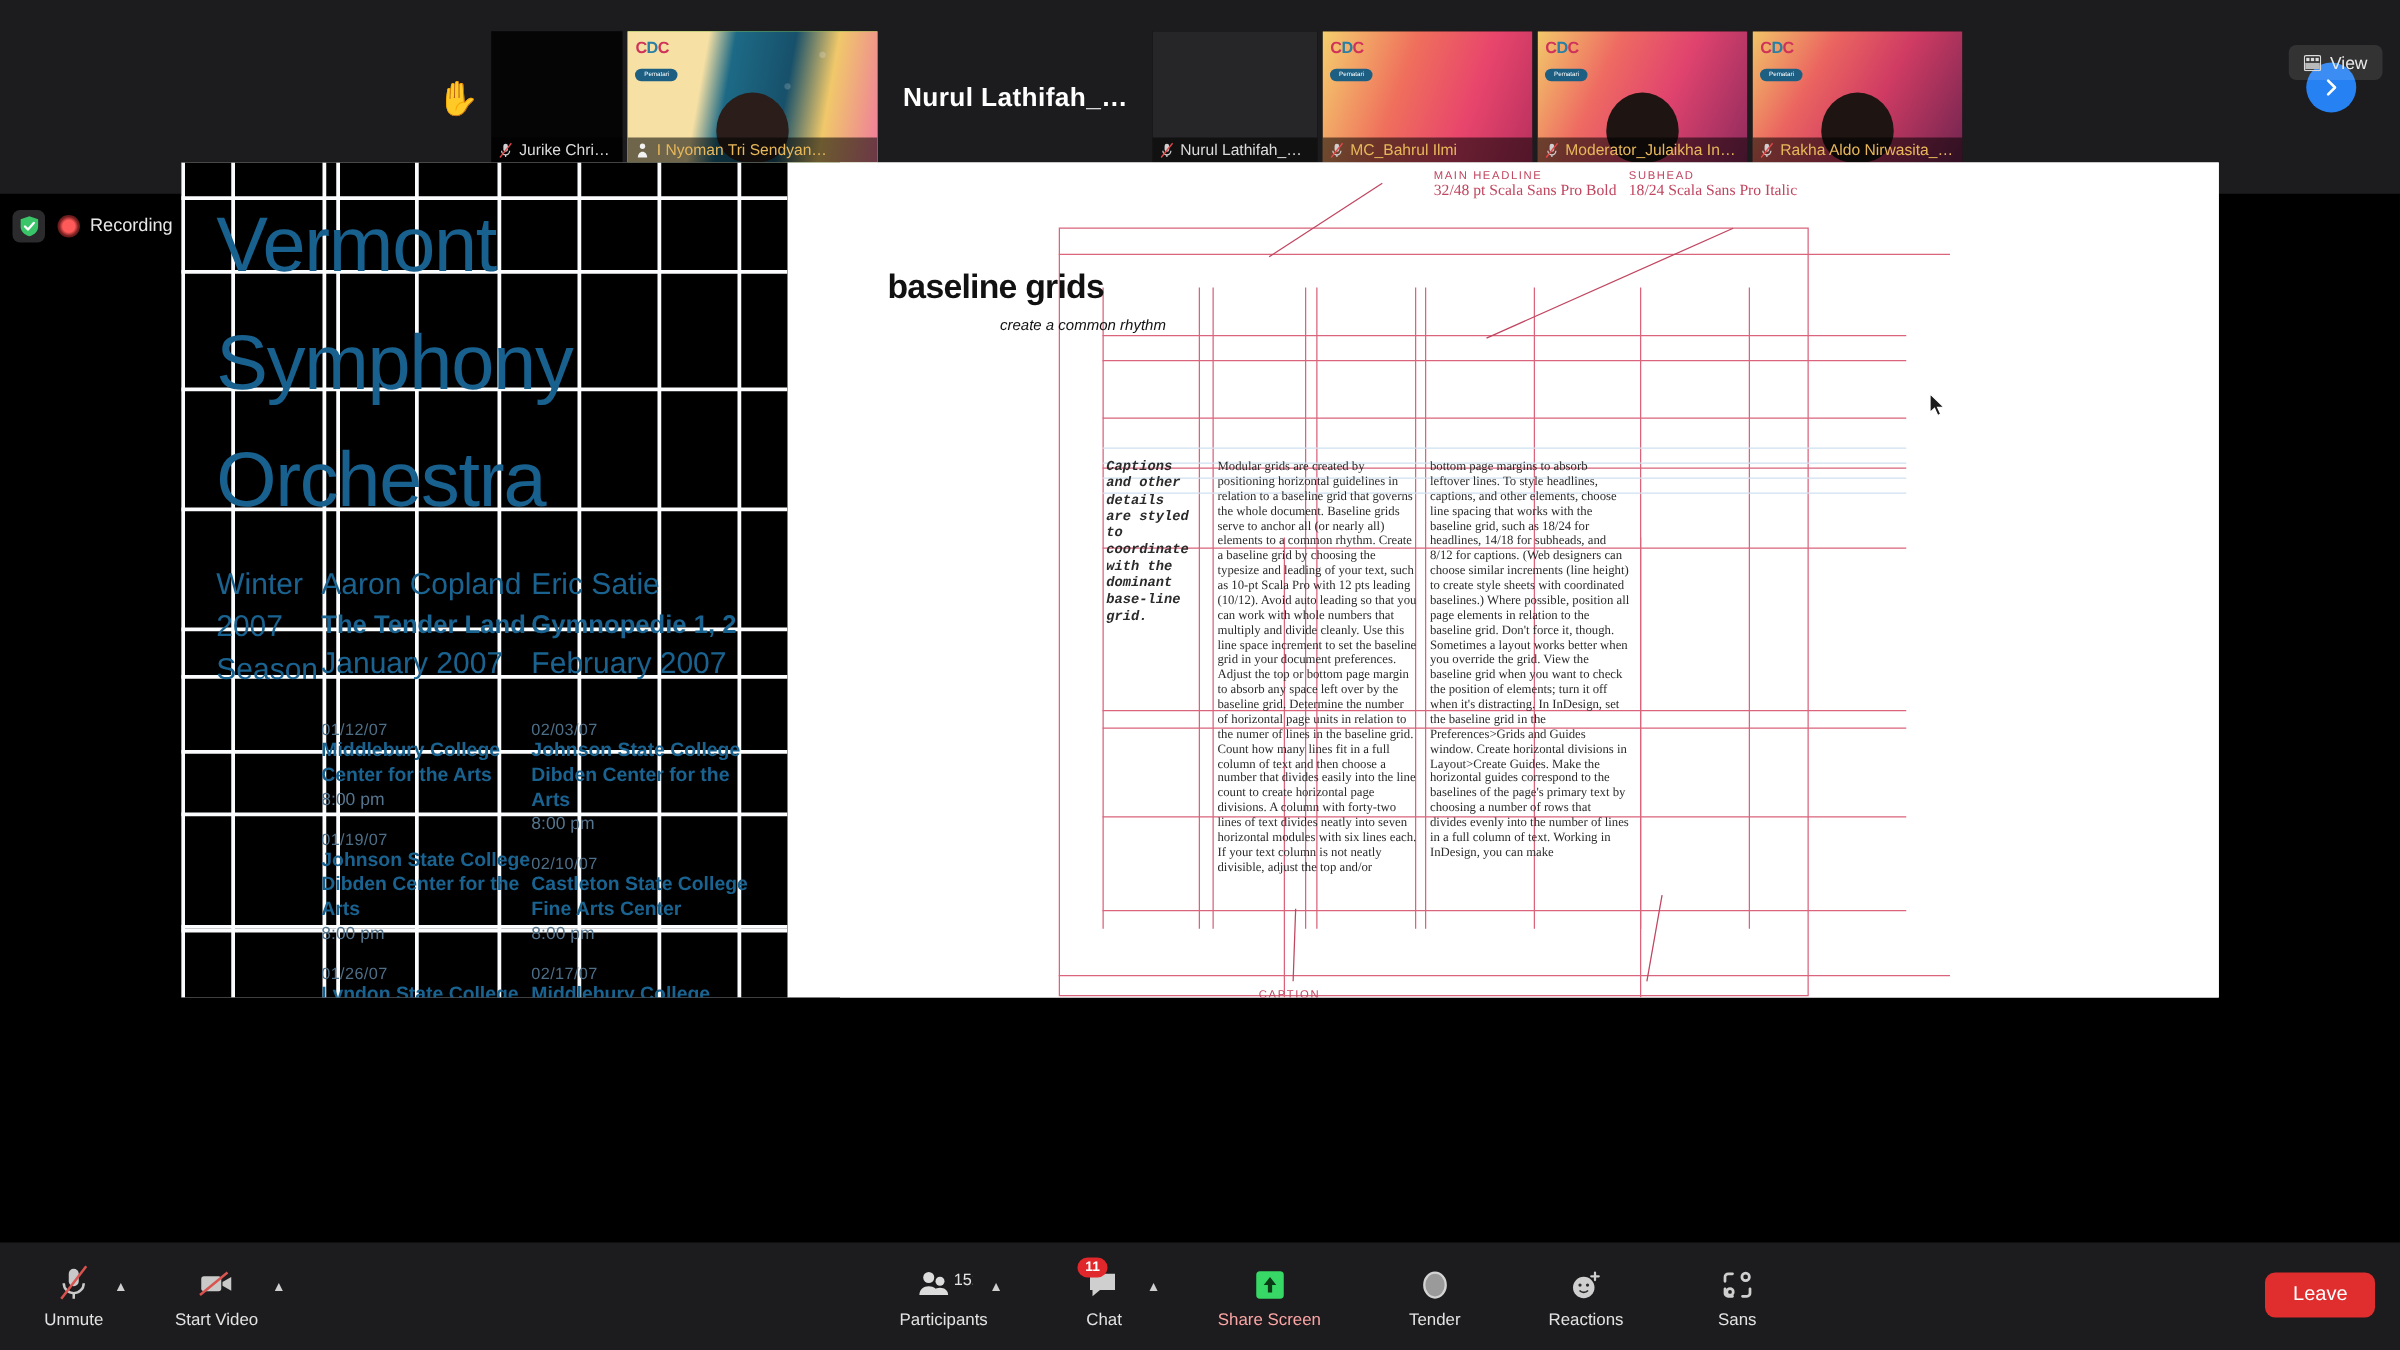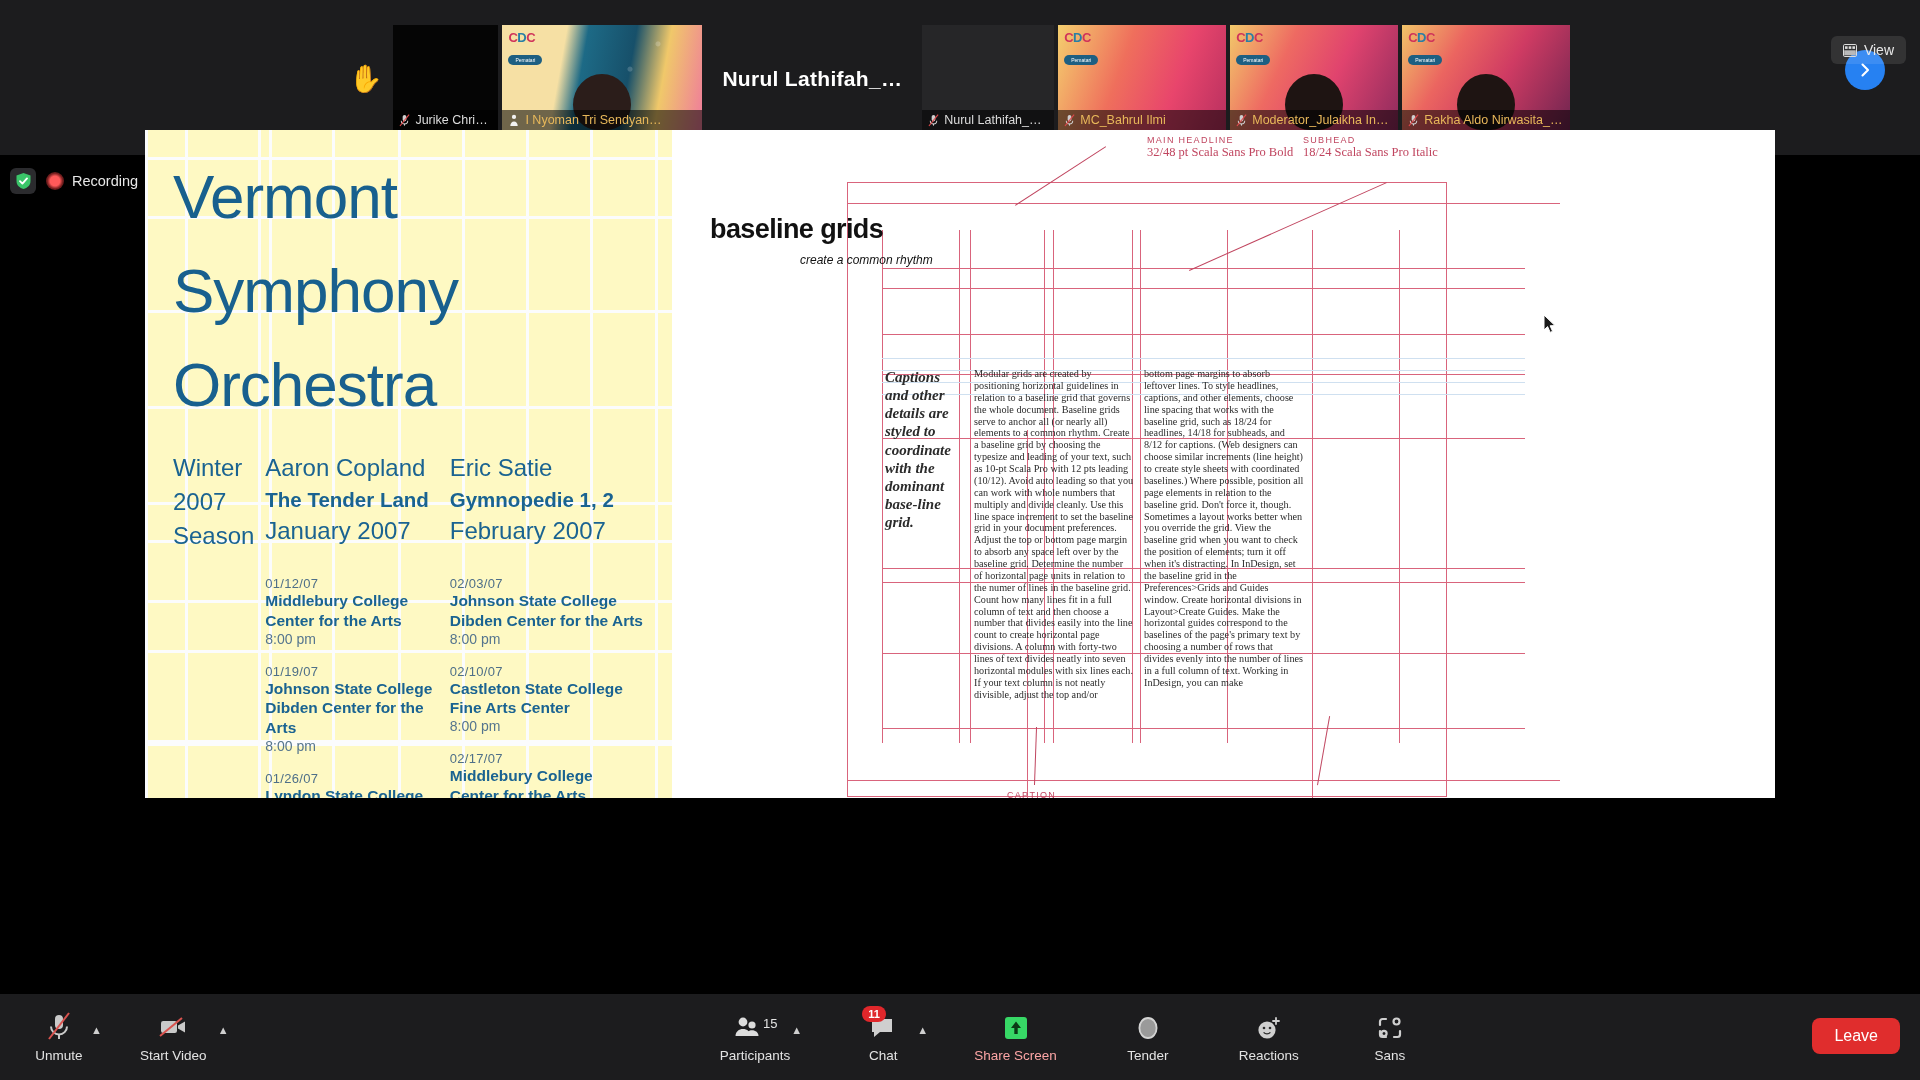--- a/index.html
+++ b/index.html
@@ -79,22 +79,22 @@
     display:flex; align-items:center; justify-content:center; }
   .rec-pill { display:flex; align-items:center; gap:8px; }
   .rec-dot { width:18px; height:18px; border-radius:50%;
     background:radial-gradient(circle,#ff5a5a 0 38%, #7a2020 60%, rgba(120,30,30,.25) 100%); }
   .rec-label { color:#e7e7e7; font-size:14.5px; }
 
   
   #share-area { position:absolute; left:145px; top:130px; width:1630px; height:668px; background:#fff; }
 
   
-  #poster { position:absolute; left:0; top:0; width:527px; height:668px;
-            background:#fef9c3; overflow:hidden; }
+  #poster { position:absolute; left:0; top:0; width:485px; height:668px;
+            background:#000000; overflow:hidden; }
   #poster .vgrid, #poster .hgrid { position:absolute; background:#fbfcfd; }
   .poster-inner { position:relative; z-index:2; padding:0 28px; }
   .vso-title { color:#18608e; font-weight:300; font-size:62px; line-height:1.52;
     letter-spacing:-1px; font-family:"Liberation Sans", sans-serif; }
   .vso-cols { display:flex; margin-top:18px; }
   .vso-col { color:#1a6391; }
   .vso-col.c1 { width:95px; }
   .vso-col.c2 { width:190px; }
   .vso-col.c3 { width:200px; }
   .vso-line { font-size:24px; line-height:1.42; font-weight:300; }
@@ -113,21 +113,21 @@
   .dg-blue { position:absolute; left:0; right:0; height:0; border-top:.7px solid #cfe0f0; }
   .dg-head { position:absolute; left:38px; top:84px; font-size:27px; font-weight:bold;
              color:#111; letter-spacing:-.6px; }
   .dg-sub { position:absolute; left:128px; top:123px; font-size:12px; font-style:italic; color:#111; }
   .ann { position:absolute; color:#c0455f; }
   .ann .k { font-size:9px; letter-spacing:1.3px; font-variant:small-caps; display:block; }
   .ann .v { font-size:12.5px; font-family:"Liberation Serif", serif; display:block; }
   .leader { position:absolute; border-top:1.1px solid #c0455f; transform-origin:0 0; }
   .bodycol { position:absolute; font-family:"Liberation Serif", serif; font-size:10.2px;
              line-height:1.165; color:#2b2b2b; text-align:left; }
-  .capcol { position:absolute; font-family:Liberation Serif, serif; font-size:15px;
+  .capcol { position:absolute; font-family:Liberation Mono, monospace; font-size:11px;
             line-height:1.21; color:#2b2b2b; font-style:italic; font-weight:bold; }
   .cursor-arrow { position:absolute; left:1398px; top:184px; z-index:40; }
 
   
   #toolbar { position:absolute; left:0; bottom:0; width:1920px; height:86px;
              background:#1c1c1e; display:flex; align-items:center; }
   .tb-item { display:flex; flex-direction:column; align-items:center; justify-content:center;
              min-width:74px; padding:0 10px; cursor:pointer; position:relative; }
   .tb-ico { height:30px; display:flex; align-items:flex-end; justify-content:center; position:relative; }
   .tb-lb { color:#e3e3e3; font-size:13.5px; margin-top:6px; white-space:nowrap; }

